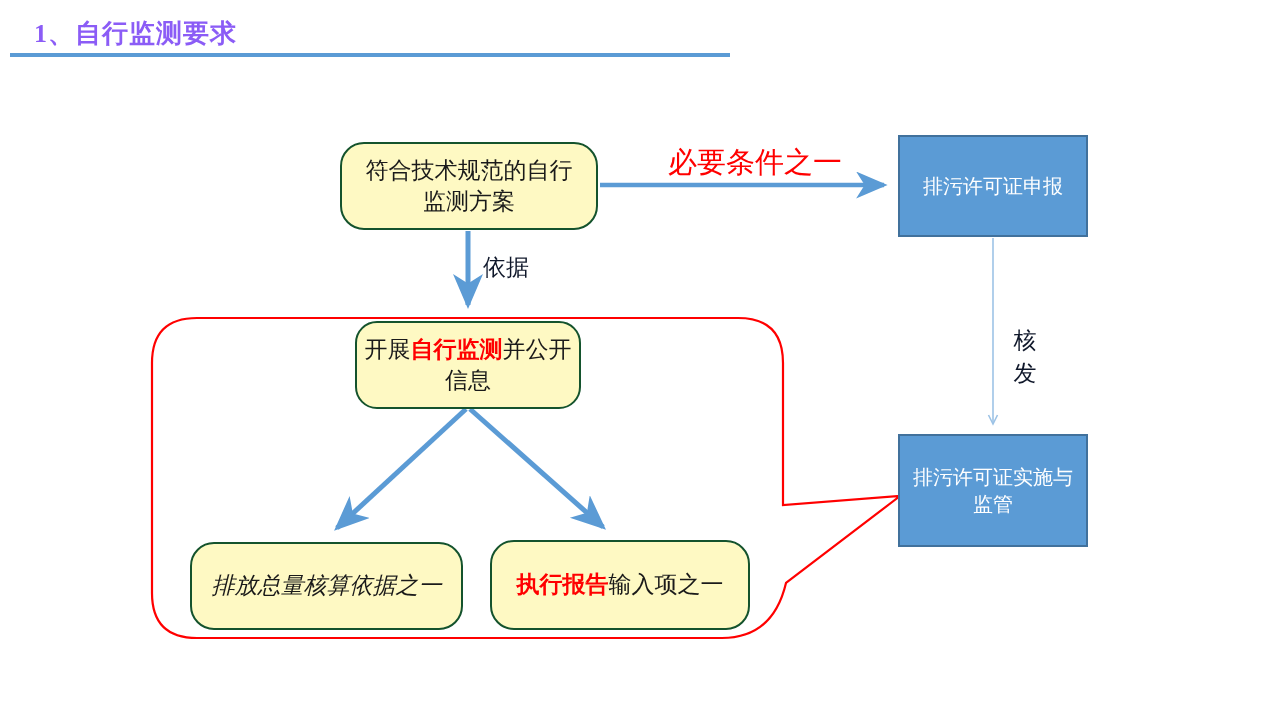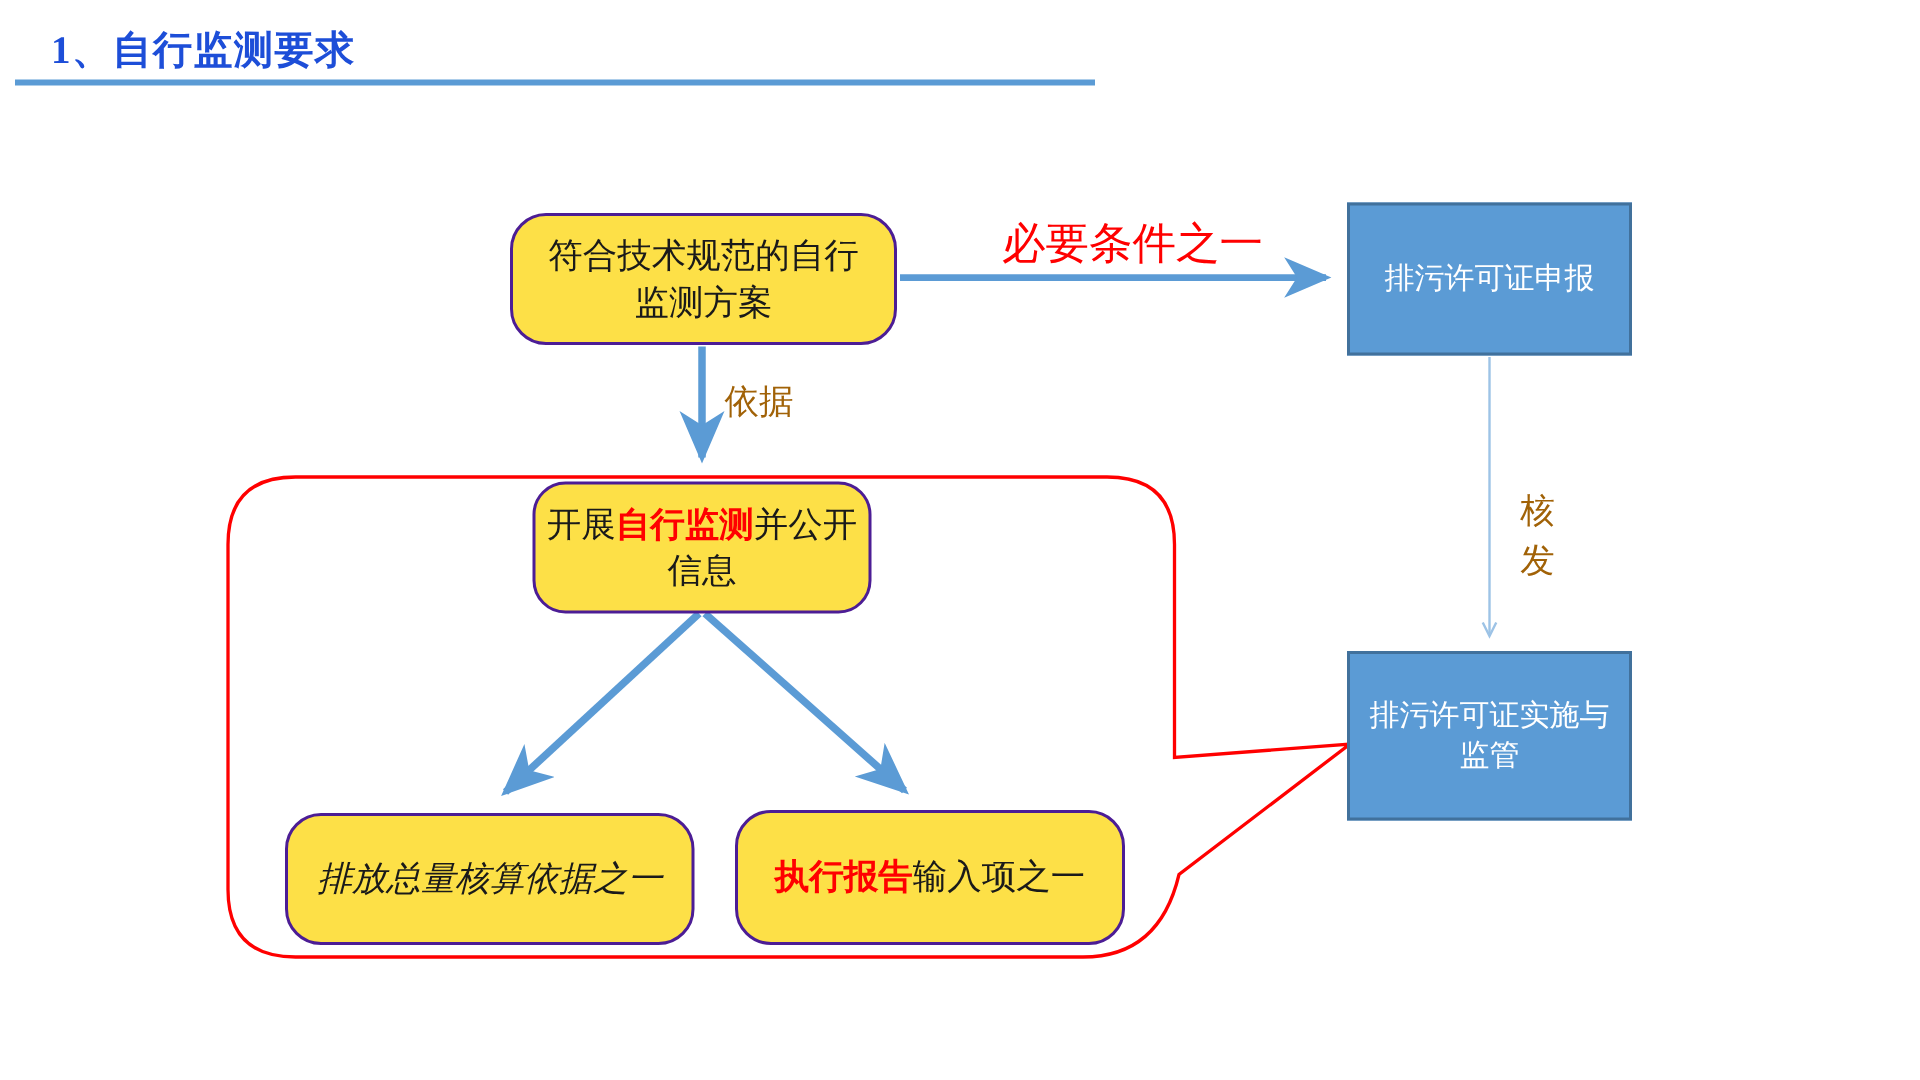--- a/index.html
+++ b/index.html
@@ -12,39 +12,39 @@
     font-family: "Liberation Sans", sans-serif;
   }
   .abs { position: absolute; }
 
   
   .slide-title {
     left: 34px; top: 16px;
     font-family: "Liberation Serif", "DejaVu Serif", serif;
     font-weight: bold;
     font-size: 26px;
-    color: #1d4ed8;
+    color: #8b5cf6;
     letter-spacing: 1px;
     white-space: nowrap;
   }
   .title-underline {
     left: 10px; top: 53px;
     width: 720px; height: 4px;
   }
 
   
   .connector-layer {
     left: 0; top: 0; width: 1280px; height: 720px;
     pointer-events: none;
   }
 
   
   .proc-box {
-    background: #fde047;
-    border: 2px solid #4c1d95;
+    background: #fef9c3;
+    border: 2px solid #14532d;
     border-radius: 24px;
     display: flex;
     align-items: center;
     justify-content: center;
     text-align: center;
     color: #1a1a1a;
     font-size: 23px;
     line-height: 1.35;
     box-sizing: border-box;
   }
@@ -67,21 +67,21 @@
     font-size: 20px;
     line-height: 1.35;
     box-sizing: border-box;
   }
   .box-apply { left: 898px; top: 135px; width: 190px; height: 102px; padding: 0 8px; }
   .box-impl  { left: 898px; top: 434px; width: 190px; height: 113px; padding: 0 4px; }
 
   
   .edge-label {
     font-family: "Liberation Serif", "DejaVu Serif", serif;
-    color: #a16207;
+    color: #0f172a;
     font-size: 23px;
     white-space: nowrap;
   }
   .label-necessary {
     left: 650px; top: 143px; width: 210px;
     text-align: center;
     color: #ff0000;
     font-size: 29px;
   }
   .label-basis { left: 483px; top: 252px; }

